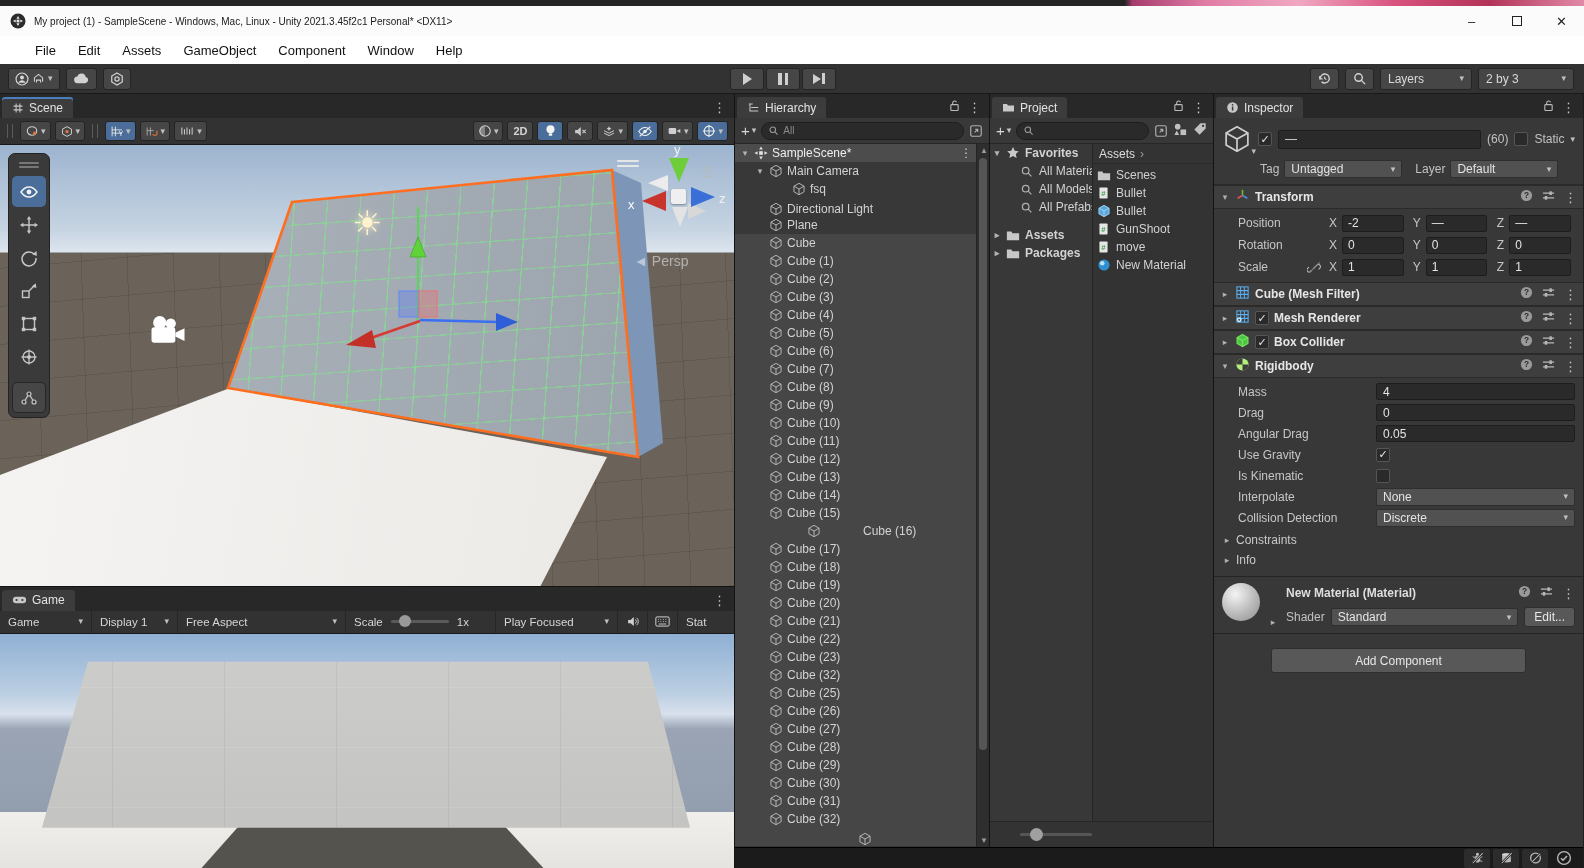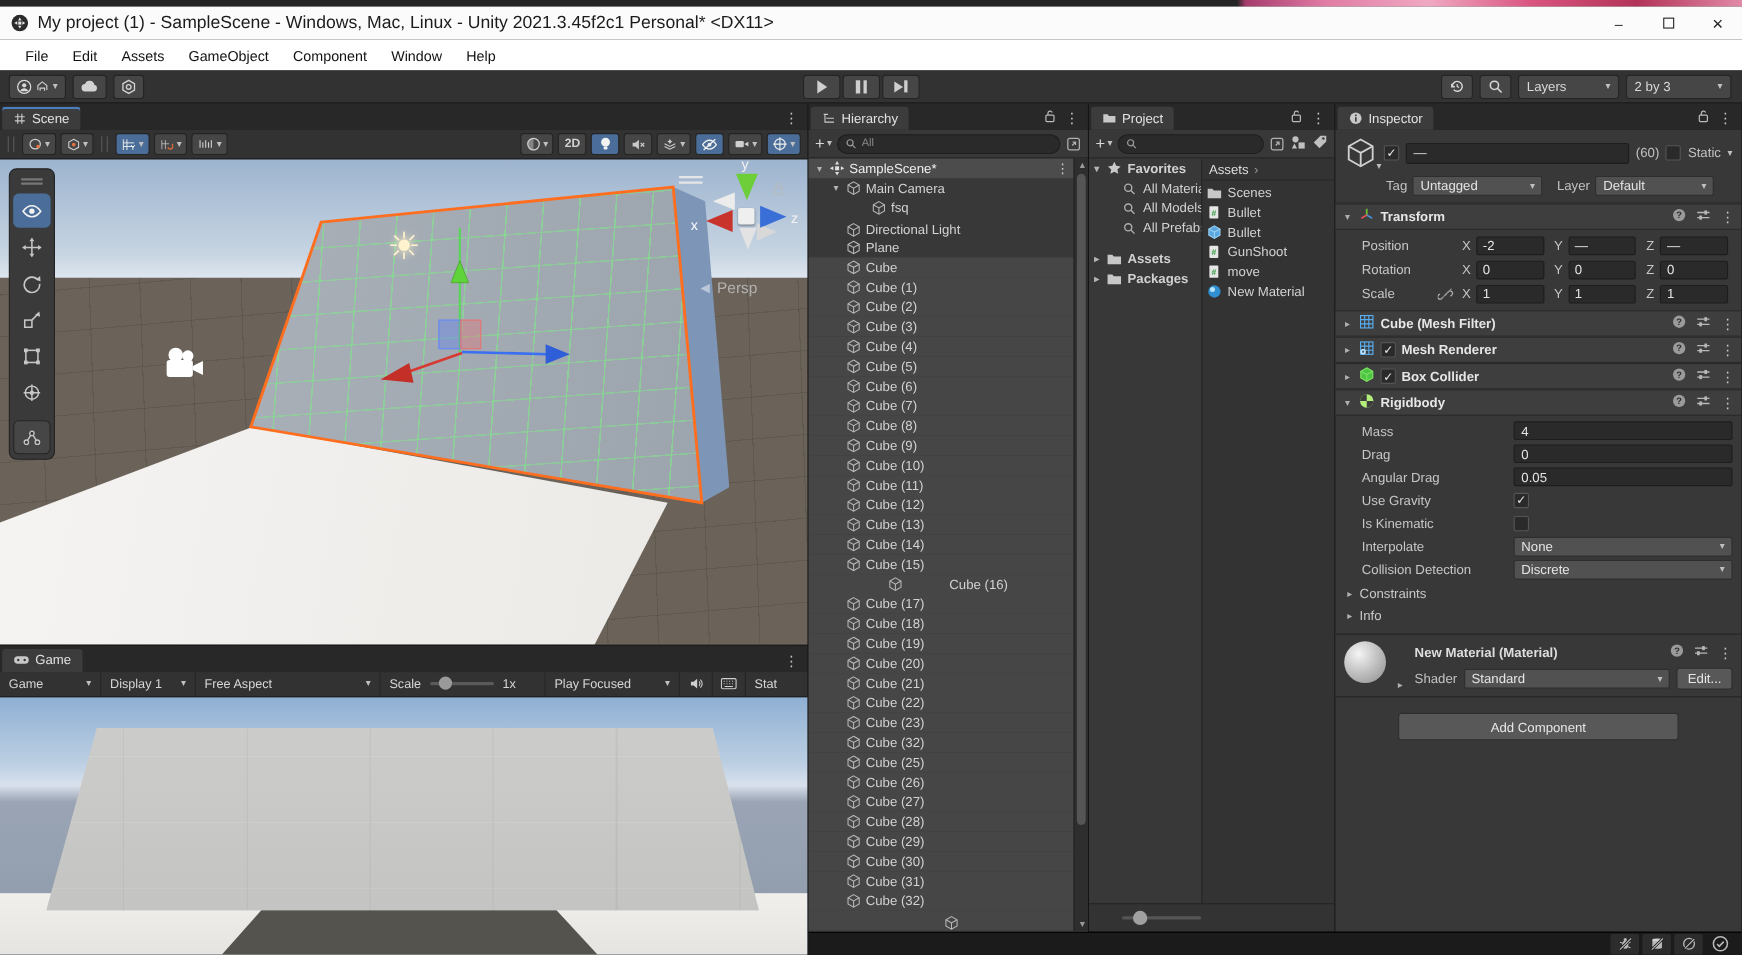--- a/index.html
+++ b/index.html
@@ -5,25 +5,25 @@
   * { margin:0; padding:0; box-sizing:border-box; }
   html,body { width:1584px; height:868px; overflow:hidden; background:#1e1e1e;
     font-family:"Liberation Sans", sans-serif; font-size:12px; color:#d2d2d2;
     -webkit-font-smoothing:antialiased; }
   .window { width:1584px; height:868px; display:flex; flex-direction:column; }
 
   
   .desktop-strip { height:6px; background:linear-gradient(90deg,#242424 0%,#242424 71%,#a63b6d 71.5%,#e07ba4 76%,#f0a8c2 82%,#d9537f 88%,#b23358 94%,#e28aa8 100%); }
   .titlebar { height:30px; background:#fbfbfb; display:flex; align-items:center; color:#1b1b1b; }
   .titlebar .app-icon { width:16px; height:16px; margin:0 8px 0 10px; }
-  .titlebar .title { font-size:16px; }
+  .titlebar .title { font-size:10px; }
   .titlebar .spacer { flex:1; }
   .win-btn { width:45px; height:30px; display:flex; align-items:center; justify-content:center; color:#222; font-size:13px; }
   .win-btn .maxbox { width:10px; height:10px; border:1px solid #222; }
-  .menubar { height:28px; background:#ffffff; display:flex; align-items:center; padding-left:12px; }
+  .menubar { height:28px; background:#ffffff; display:flex; align-items:center; padding-left:24px; }
   .menubar .menu-item { padding:0 11px; font-size:13px; color:#111; }
 
   
   .unity-toolbar { height:30px; background:#323232; border-bottom:1px solid #191919; display:flex; align-items:center; position:relative; }
   .tbtn { height:22px; background:#464646; border:1px solid #242424; border-radius:3px;
     display:flex; align-items:center; justify-content:center; gap:3px; color:#d8d8d8; padding:0 6px; }
   .tbtn svg { display:block; }
   .caret { font-size:9px; color:#c0c0c0; line-height:1; }
   .tb-left { display:flex; gap:6px; margin-left:8px; }
   .tb-center { position:absolute; left:730px; display:flex; gap:2px; }

